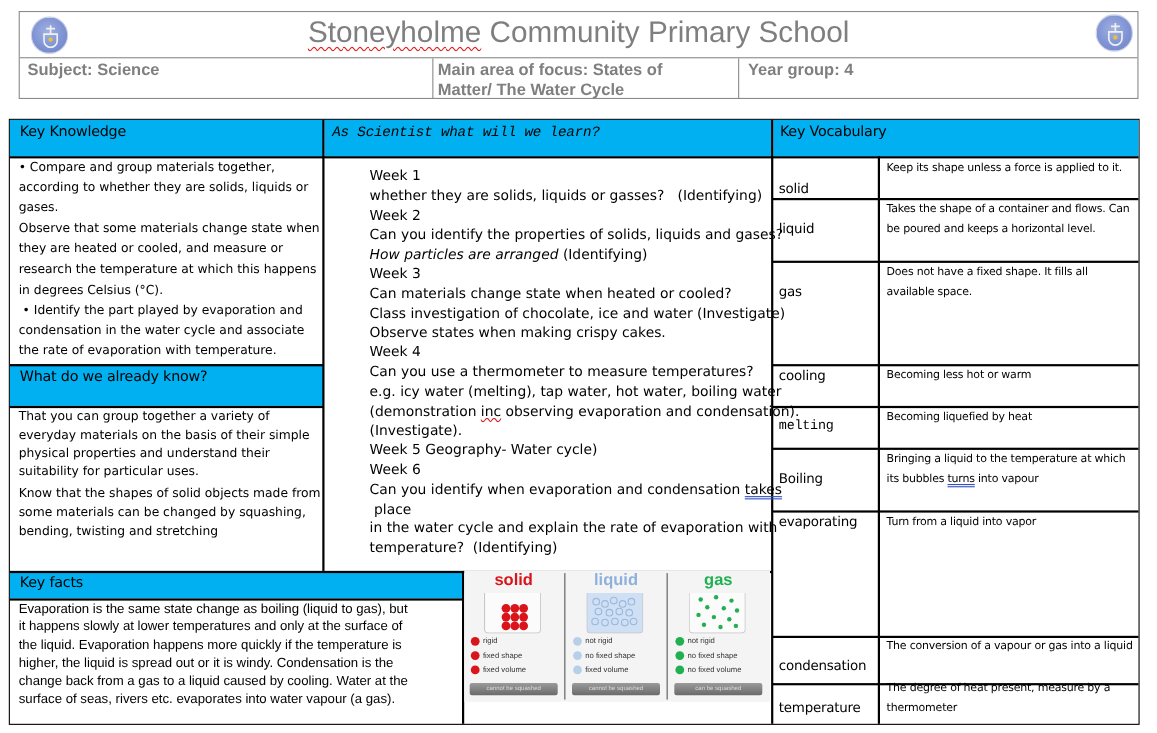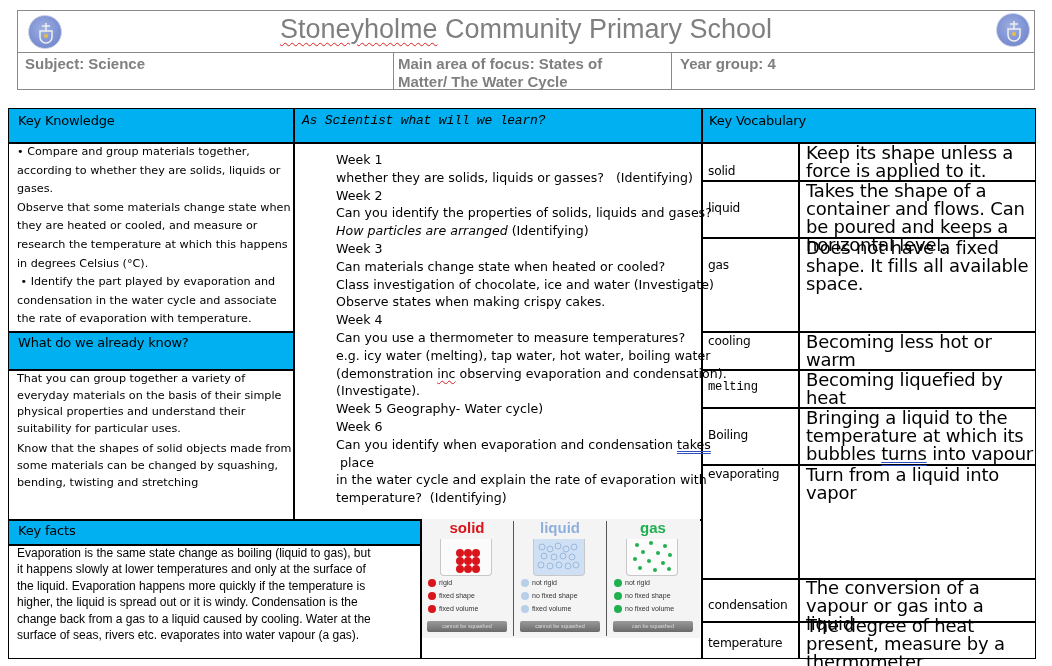--- a/index.html
+++ b/index.html
@@ -27,21 +27,21 @@
   .blue { position:absolute; background:#00b0f0; }
   .comic { font-family:"DejaVu Sans", sans-serif; font-size:12.5px; letter-spacing:-0.2px; }
   .hdr-label { position:absolute; font-size:13px; color:#000; }
   .body-s { position:absolute; font-size:11.2px; line-height:18.6px; color:#000; }
   .body-m { position:absolute; font-size:12.6px; line-height:17.8px; color:#000; }
   .kf { position:absolute; font-family:"Liberation Sans", sans-serif; font-size:12px; line-height:16.4px; color:#000; }
   .it { font-style:italic; }
   .wavy-red { text-decoration: underline wavy #d02020; text-decoration-thickness:1px; text-underline-offset:2px; }
   .wavy-blue { text-decoration: underline double #3050c0; text-underline-offset:2px; }
   .vword { position:absolute; font-size:12.2px; color:#000; }
-  .vdef { position:absolute; font-size:18px; line-height:18px; color:#000; width:228px; }
+  .vdef { position:absolute; font-size:10px; line-height:18px; color:#000; width:228px; }
 
   
   .states { left:422px; top:519px; width:278px; height:119px; background:#f4f4f4; }
   .st-col { position:absolute; top:0; width:90px; height:119px; }
   .st-title { position:absolute; top:0; width:90px; text-align:center; font-family:"Liberation Sans", sans-serif; font-weight:bold; font-size:15px; }
   .beaker { position:absolute; left:18px; top:20px; width:50px; height:36px; border:1px solid #c8c8c8; border-top:none; border-radius:0 0 4px 4px; background:#fbfbfb; }
   .st-item { position:absolute; left:6px; font-family:"Liberation Sans", sans-serif; font-size:7px; color:#333; }
   .dot { display:inline-block; width:8px; height:8px; border-radius:50%; vertical-align:middle; margin-right:3px; }
   .squash { position:absolute; left:5px; top:102px; width:80px; height:11px; background:linear-gradient(#9a9a9a,#6a6a6a); color:#ddd; font-family:"Liberation Sans", sans-serif; font-size:5.5px; text-align:center; line-height:11px; border-radius:2px; }
   .sep { position:absolute; top:2px; width:1px; height:115px; background:#555; }

